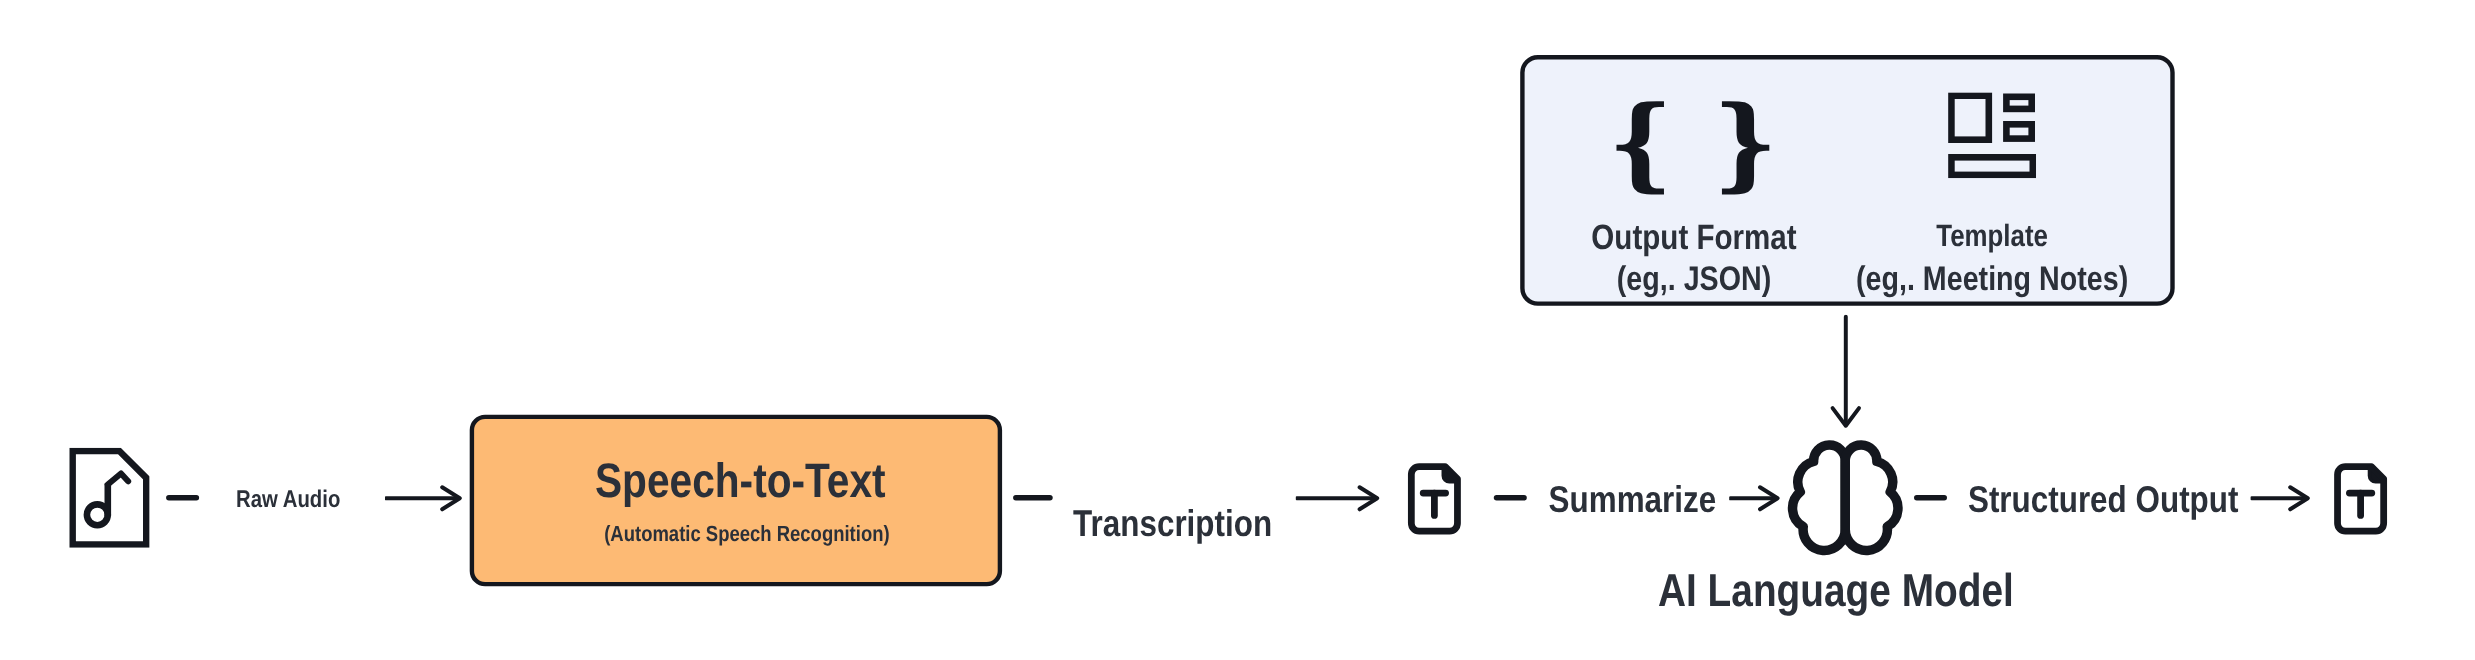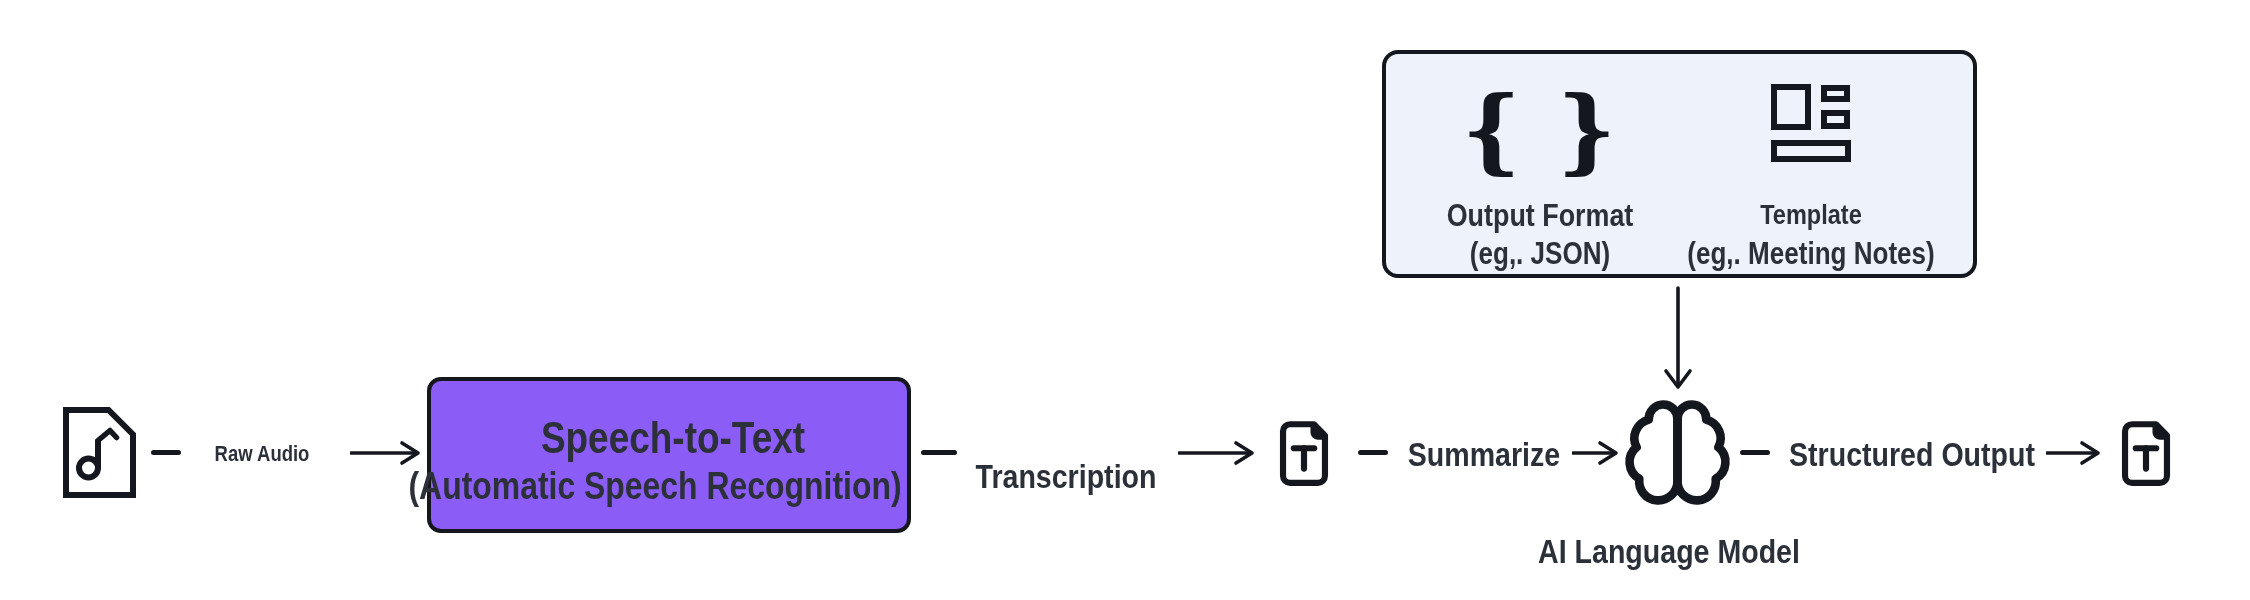--- a/index.html
+++ b/index.html
@@ -15,21 +15,21 @@
   }
   .abs{position:absolute;}
   .icon{color:var(--ink);}
   .ctext{
     position:absolute;transform:translate(-50%,-50%);
     white-space:nowrap;font-weight:700;color:var(--text);line-height:1;
   }
   .cond{display:inline-block;transform:scaleX(0.84);transform-origin:center;}
   .dash{position:absolute;height:5px;background:var(--ink);border-radius:3px;}
   .stt-box{
-    position:absolute;background:#8b5cf6;border:4px solid var(--ink);
+    position:absolute;background:#fdba74;border:4px solid var(--ink);
     border-radius:14px;box-sizing:border-box;
   }
   .panel{
     position:absolute;background:var(--panel-fill);border:4px solid var(--ink);
     border-radius:16px;box-sizing:border-box;
   }
   .braces{
     position:absolute;transform:translate(-50%,-50%);
     font-family:"DejaVu Serif",serif;font-weight:700;color:var(--ink);
     letter-spacing:2px;line-height:1;white-space:nowrap;
@@ -58,21 +58,21 @@
     <svg width="72" height="26" viewBox="0 0 72 26" fill="none" stroke="currentColor" stroke-width="3.6" stroke-linecap="round" stroke-linejoin="round">
       <path d="M1 13 H66"></path>
         <path d="M52 3 L68 13 L52 23"></path>
     </svg>
   </div>
 
   <div class="stt-box" style="left:427px;top:377px;width:484px;height:156px;">
     <div class="ctext" style="left:242px;top:57px;font-size:44px;">
       <span class="cond">Speech-to-Text</span>
     </div>
-    <div class="ctext" style="left:224px;top:105px;font-size:38px;">
+    <div class="ctext" style="left:248px;top:105px;font-size:20px;">
       <span class="cond">(Automatic Speech Recognition)</span>
     </div>
   </div>
 
   <div class="dash" style="left:921px;top:450px;width:36px;"></div>
   <div class="ctext" style="left:1066px;top:454px;font-size:34px;margin-top:22px;">
     <span class="cond">Transcription</span>
   </div>
   <div class="abs icon" style="left:1178px;top:440px;">
     <svg width="78" height="26" viewBox="0 0 78 26" fill="none" stroke="currentColor" stroke-width="3.6" stroke-linecap="round" stroke-linejoin="round">
@@ -100,21 +100,21 @@
         <path d="M28 3 L44 13 L28 23"></path>
     </svg>
   </div>
 
   <div class="abs icon" style="left:1620px;top:395px;">
     <svg width="115" height="115" viewBox="0 0 24 24" fill="none" stroke="currentColor" stroke-width="1.8" stroke-linecap="round" stroke-linejoin="round">
       <path d="M12 5a3 3 0 1 0-5.997.125 4 4 0 0 0-2.526 5.77 4 4 0 0 0 .556 6.588A4 4 0 1 0 12 18Z"></path>
       <path d="M12 5a3 3 0 1 1 5.997.125 4 4 0 0 1 2.526 5.77 4 4 0 0 1-.556 6.588A4 4 0 1 1 12 18Z"></path>
     </svg>
   </div>
-  <div class="ctext" style="left:1669px;top:551px;font-size:34px;">
+  <div class="ctext" style="left:1669px;top:537px;font-size:42px;">
     <span class="cond">AI Language Model</span>
   </div>
 
   <div class="dash" style="left:1740px;top:450px;width:30px;"></div>
   <div class="ctext" style="left:1912px;top:454px;font-size:34px;">
     <span class="cond">Structured Output</span>
   </div>
   <div class="abs icon" style="left:2046px;top:440px;">
     <svg width="56" height="26" viewBox="0 0 56 26" fill="none" stroke="currentColor" stroke-width="3.6" stroke-linecap="round" stroke-linejoin="round">
       <path d="M1 13 H50"></path>

